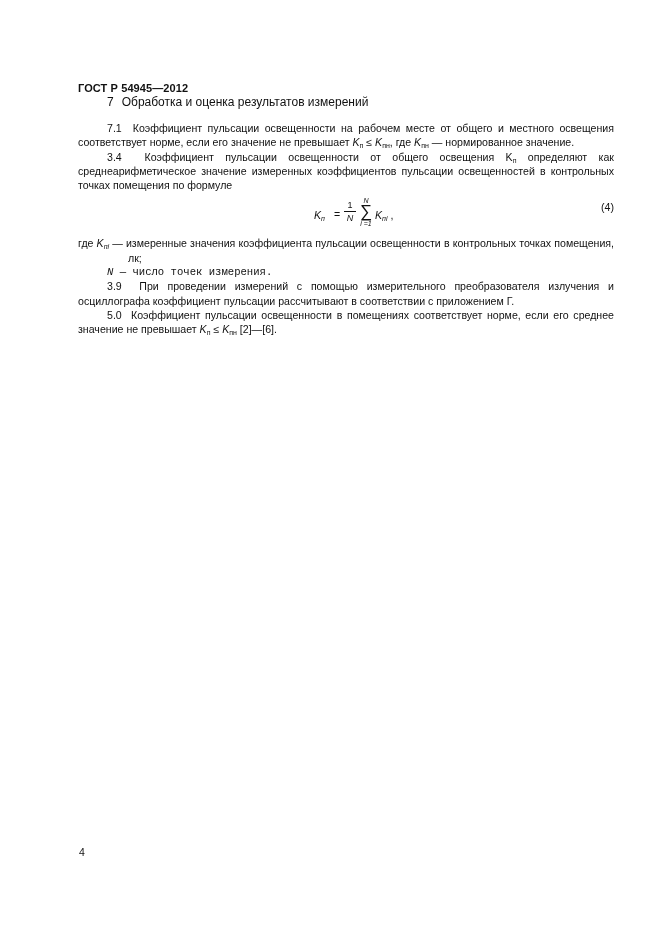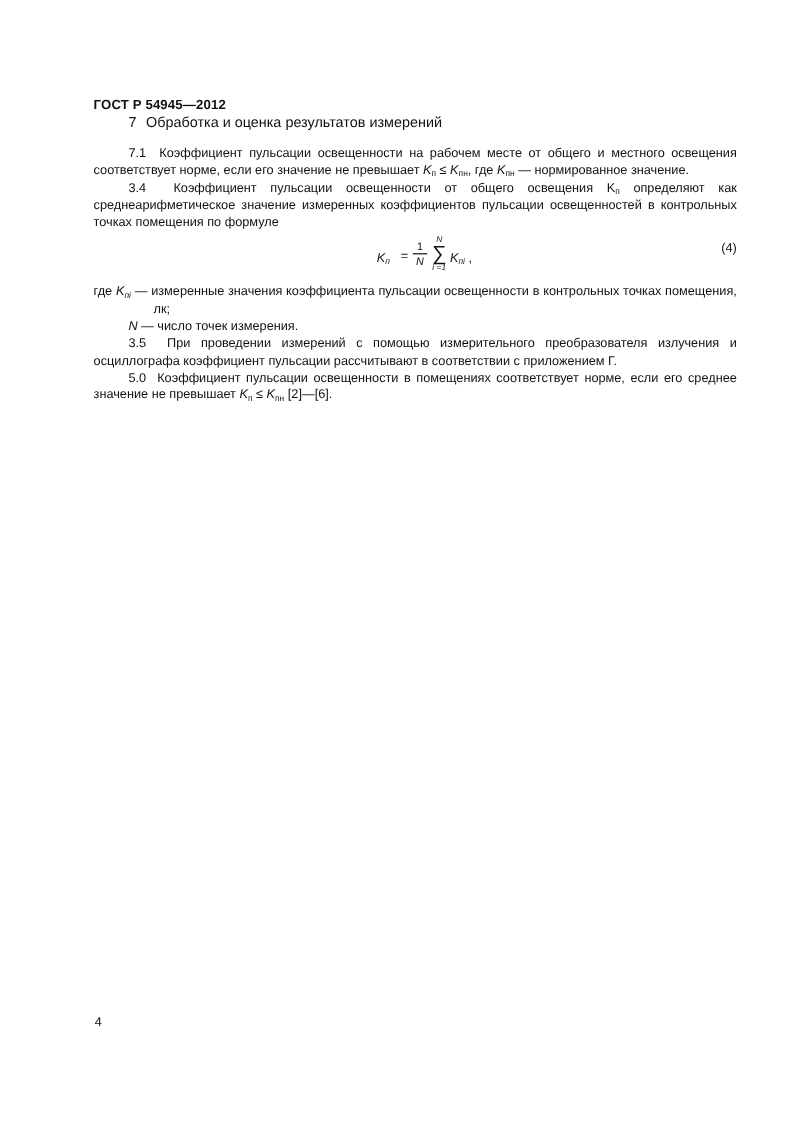--- a/index.html
+++ b/index.html
@@ -73,21 +73,21 @@
     .eq-number {
       position: absolute;
       right: 0px;
       top: 6px;
     }
     .def-row {
       position: relative;
       margin: 0;
     }
     .def-row.first { padding-left: 50px; text-indent: -50px; text-align: justify; }
-    .def-row.second { padding-left: 29px; }
+    .def-row.second { padding-left: 29px; font-family: Liberation Mono, monospace; }
     .page-number {
       position: absolute;
       left: 79px;
       top: 846px;
       font-size: 10.5px;
     }
   </style>
 </head>
 <body>
 
@@ -131,21 +131,21 @@
   <p class="def-row first">
     <span>где </span><i>K</i><sub class="ital">пi</sub><span> — измеренные значения коэффициента пульсации освещенности в контрольных точках помещения, лк;</span>
   </p>
 
   <p class="def-row second">
     <i>N</i><span> — число точек измерения.</span>
   </p>
 
 
   <p class="para">
-    <span>3.5</span>&nbsp;
+    <span>3.9</span>&nbsp;
     <span>При проведении измерений с помощью измерительного преобразователя излучения и осциллографа коэффициент пульсации рассчитывают в соответствии с приложением Г.</span>
   </p>
 
   <p class="para">
     <span>5.0</span>&nbsp;
     <span>Коэффициент пульсации освещенности в помещениях соответствует норме, если его среднее значение не превышает </span><i>K</i><sub>п</sub><span> ≤ </span><i>K</i><sub>пн</sub><span> [2]—[6].</span>
   </p>
 
 </div>
 

